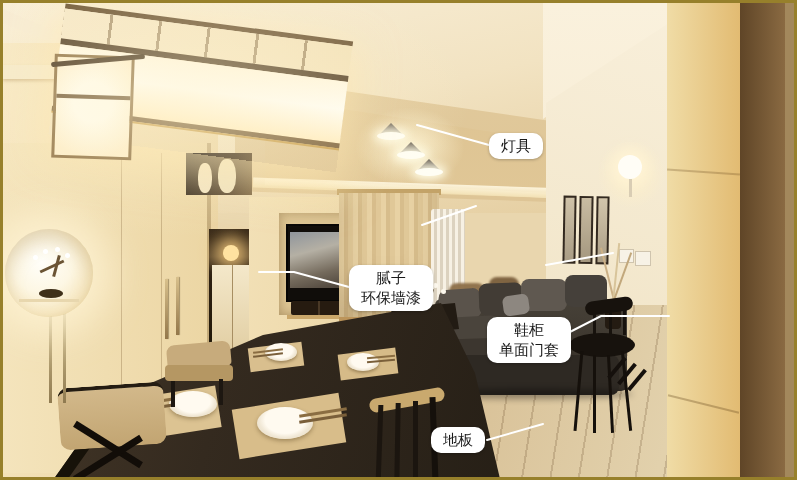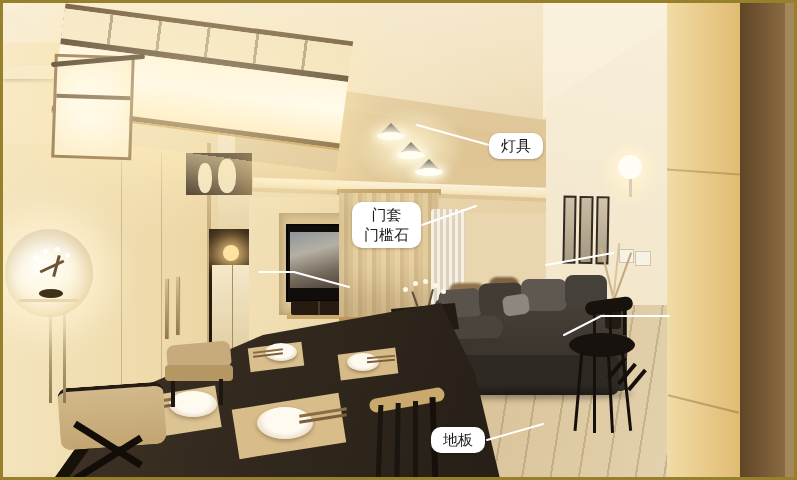--- a/index.html
+++ b/index.html
@@ -229,23 +229,27 @@
       <polyline points="473,203 419,222" fill="none" stroke="#ffffff" stroke-width="2" stroke-linecap="round"></polyline>
       <polyline points="610,250 543,262" fill="none" stroke="#ffffff" stroke-width="2" stroke-linecap="round"></polyline>
       <polyline points="256,269 291,269 346,284" fill="none" stroke="#ffffff" stroke-width="2" stroke-linecap="round"></polyline>
       <polyline points="666,313 598,313 561,332" fill="none" stroke="#ffffff" stroke-width="2" stroke-linecap="round"></polyline>
       <polyline points="540,421 484,437" fill="none" stroke="#ffffff" stroke-width="2" stroke-linecap="round"></polyline>
     </svg>
 
     <div class="label" style="left:486px;top:130px;">
       <span>灯具</span>
     </div>
-    <div class="label" style="left:349px;top:199px;">
-      <span>门套</span>
-      <span>门槛石</span>
+    <div class="label" style="left:346px;top:262px;">
+      <span>腻子</span>
+      <span>环保墙漆</span>
+    </div>
+    <div class="label" style="left:484px;top:314px;">
+      <span>鞋柜</span>
+      <span>单面门套</span>
     </div>
     <div class="label" style="left:428px;top:424px;">
       <span>地板</span>
     </div>
 
   </div>
   <div class="frame"></div>
 </div>
 
 </body></html>

